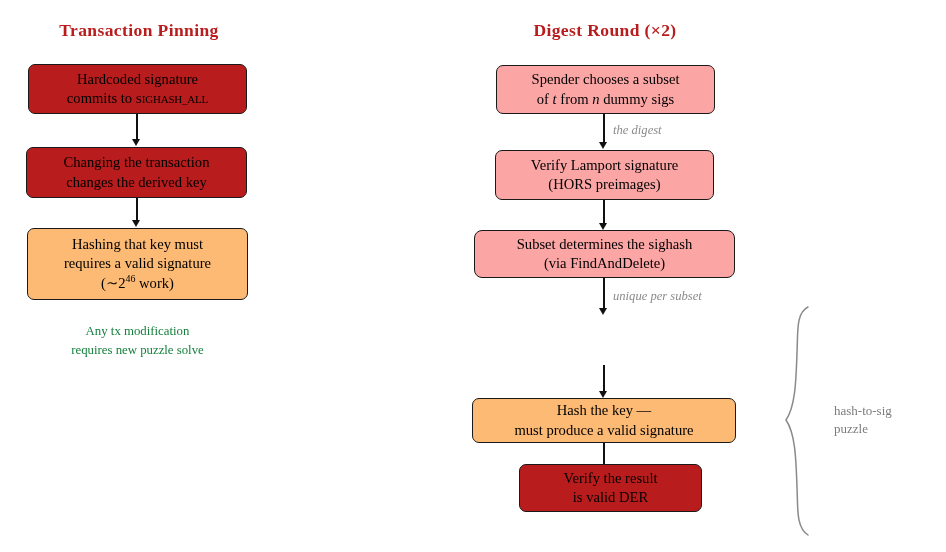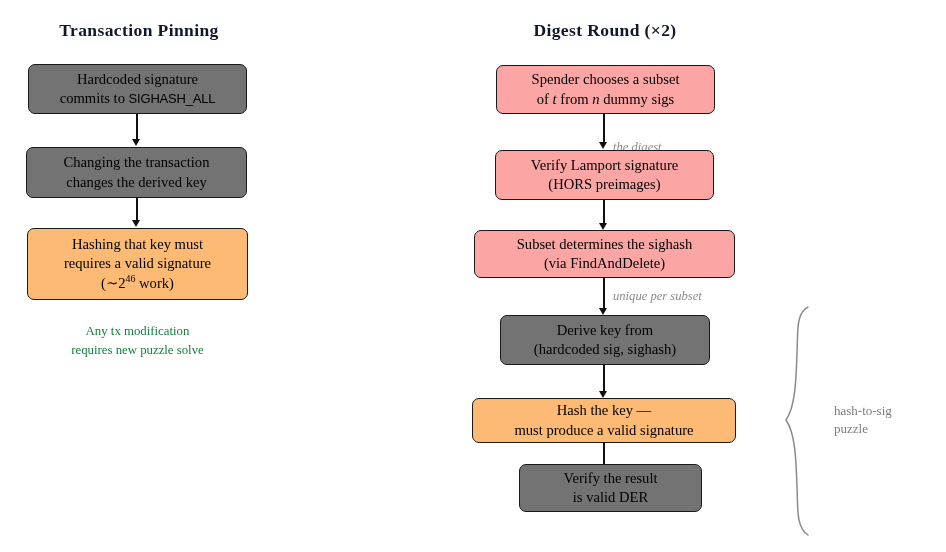--- a/index.html
+++ b/index.html
@@ -21,44 +21,44 @@
     width: 946px;
     height: 552px;
   }
   .col-title {
     position: absolute;
     font-weight: bold;
     font-size: 17.5px;
     letter-spacing: 0.4px;
     text-align: center;
     white-space: nowrap;
-    color: #0f172a;
+    color: #b91c1c;
   }
   .node {
     position: absolute;
     box-sizing: border-box;
     border: 1.3px solid #1a1a1a;
     border-radius: 7px;
     display: flex;
     flex-direction: column;
     align-items: center;
     justify-content: center;
     text-align: center;
     font-size: 14.6px;
     line-height: 1.32;
     padding: 2px 6px;
   }
   .node .ln { display: block; white-space: nowrap; }
-  .fill-lav   { background: #737373; }
+  .fill-lav   { background: #b91c1c; }
   .fill-mint  { background: #fca5a5; }
   .fill-peach { background: #fdba74; }
 
   .mono {
-    font-family: Liberation Sans, sans-serif;
-    font-size: 13px;
+    font-family: Liberation Serif, serif;
+    font-size: 11px;
     letter-spacing: -0.2px;
   }
   .mi { font-style: italic; font-family: "Liberation Serif", serif; }
   .sup { font-size: 0.68em; vertical-align: super; line-height: 0; }
 
   .arrow {
     position: absolute;
     width: 0;
   }
   .arrow .shaft {
@@ -145,47 +145,43 @@
 
   <div class="node fill-mint" style="left:496px; top:65px; width:219px; height:49px;">
     <span class="ln">Spender chooses a subset</span>
     <span class="ln"><span>of </span><span class="mi">t</span><span> from </span><span class="mi">n</span><span> dummy sigs</span></span>
   </div>
 
   <div class="arrow" style="left:604px; top:114px; height:36px;">
     <div class="shaft" style="height:29px;"></div>
     <div class="head" style="top:28px;"></div>
   </div>
-  <div class="edge-label" style="left:613px; top:140px;">the digest</div>
+  <div class="edge-label" style="left:613px; top:123px;">the digest</div>
 
   <div class="node fill-mint" style="left:495px; top:150px; width:219px; height:50px;">
     <span class="ln">Verify Lamport signature</span>
     <span class="ln">(HORS preimages)</span>
   </div>
 
   <div class="arrow" style="left:604px; top:200px; height:31px;">
     <div class="shaft" style="height:24px;"></div>
     <div class="head" style="top:23px;"></div>
   </div>
 
-  <div class="node fill-mint" style="left:474px; top:230px; width:261px; height:48px;">
+  <div class="node fill-mint" style="left:474px; top:230px; width:261px; height:48px;border-radius:8px;">
     <span class="ln">Subset determines the sighash</span>
     <span class="ln">(via FindAndDelete)</span>
   </div>
 
   <div class="arrow" style="left:604px; top:278px; height:38px;">
     <div class="shaft" style="height:31px;"></div>
     <div class="head" style="top:30px;"></div>
   </div>
   <div class="edge-label" style="left:613px; top:289px;">unique per subset</div>
 
-  <div class="node fill-lav" style="left:500px; top:315px; width:210px; height:50px;">
-    <span class="ln">Derive key from</span>
-    <span class="ln">(hardcoded sig, sighash)</span>
-  </div>
 
   <div class="arrow" style="left:604px; top:365px; height:34px;">
     <div class="shaft" style="height:27px;"></div>
     <div class="head" style="top:26px;"></div>
   </div>
 
   <div class="node fill-peach" style="left:472px; top:398px; width:264px; height:45px;">
     <span class="ln">Hash the key —</span>
     <span class="ln">must produce a valid signature</span>
   </div>

